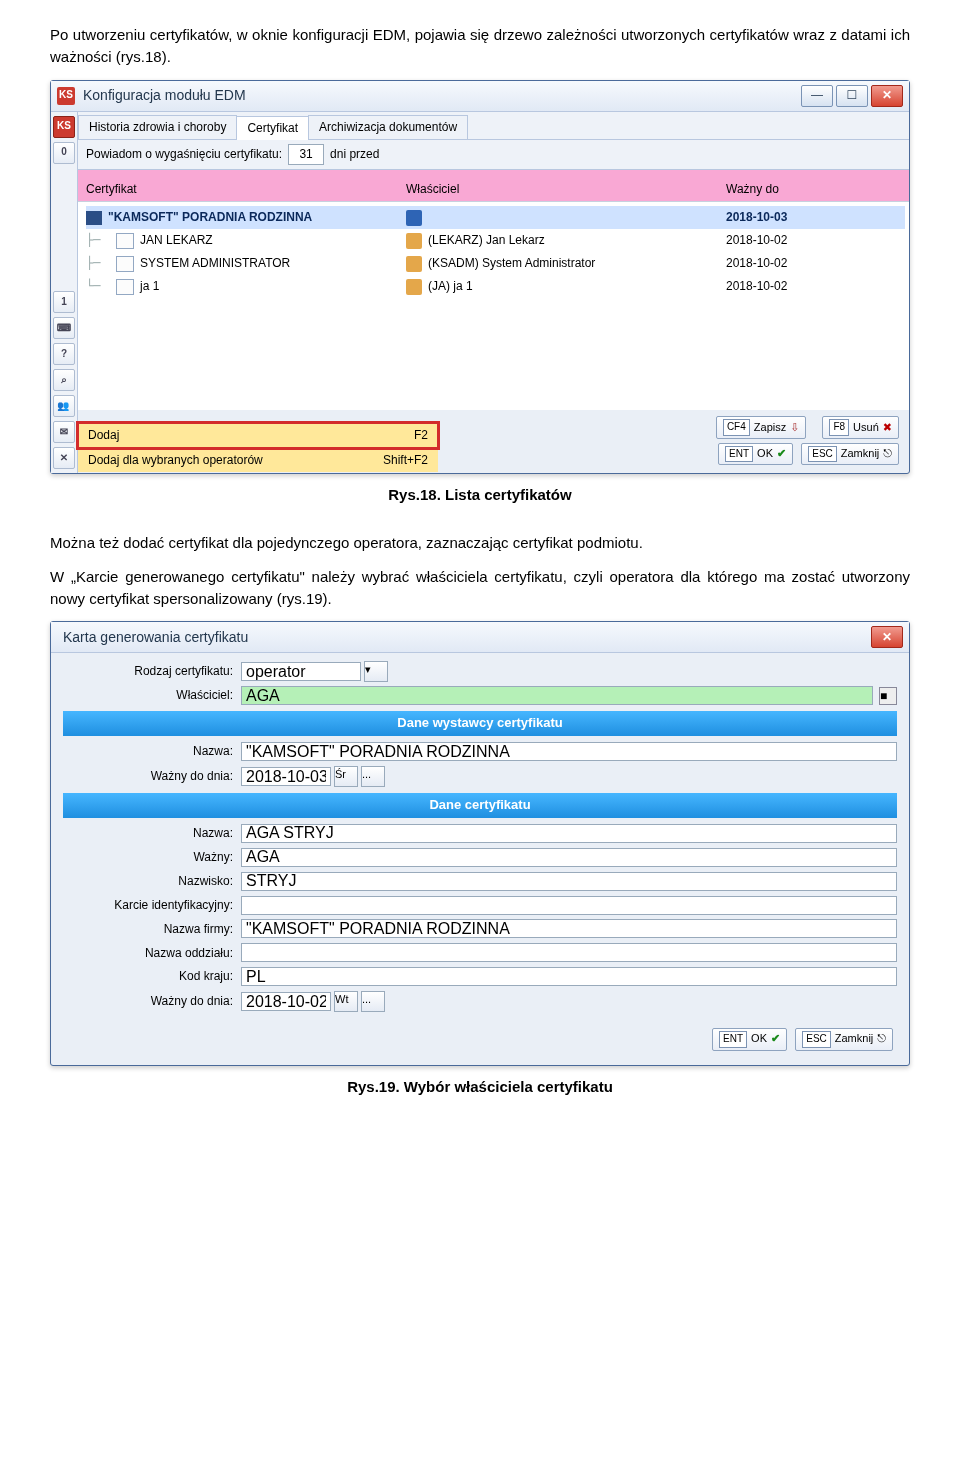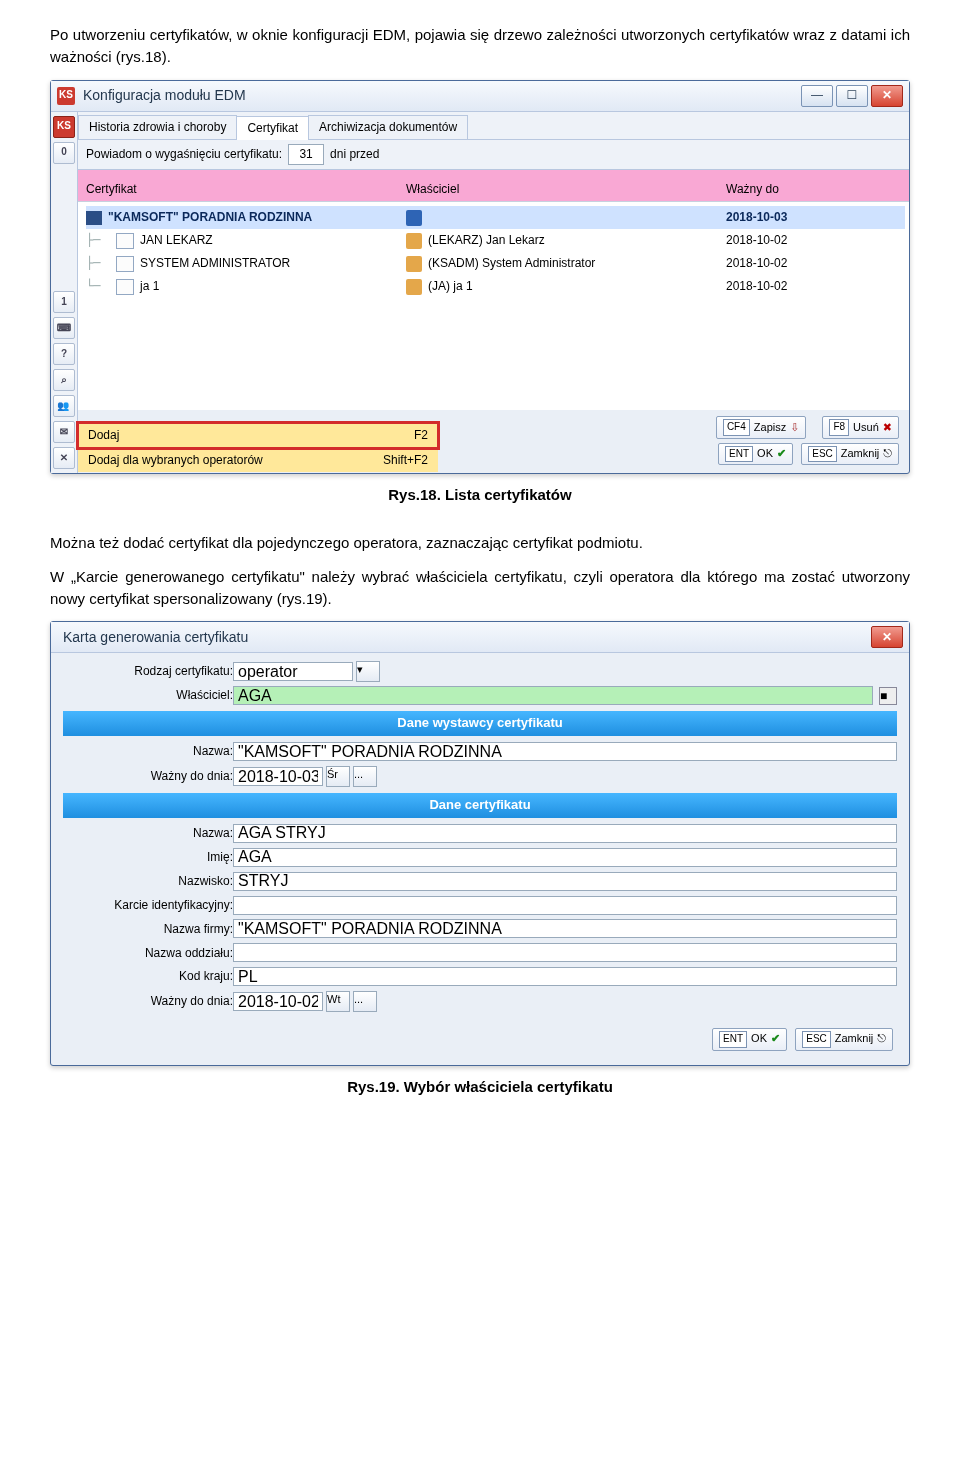--- a/index.html
+++ b/index.html
@@ -51,21 +51,21 @@
   .fbtn .key{border:1px solid #7c93b3;background:#fff;padding:0 3px;font-size:10px}
   .glyph{font-size:11px}
   .glyph.save{color:#a33}
   .glyph.del{color:#b00}
   .glyph.ok{color:#1a8a1a;font-weight:bold}
   .footer-row2{display:flex;justify-content:flex-end;gap:8px;padding:4px 10px 8px 0}
 
   
   .card-body{padding:8px 12px 10px 12px}
   .fld{display:flex;align-items:center;margin-bottom:4px}
-  .fld label{width:170px;text-align:right;font-size:12px}
+  .fld label{width:170px;text-align:right;padding-right:8px;font-size:12px}
   .fld .val{flex:1}
   .in{border:1px solid #9ab;background:#fff;height:19px;padding:0 4px;font-size:16px;box-sizing:border-box}
   .in.full{width:100%}
   .in.green{background:#b5f0b7}
   .in.sel{width:120px}
   .in.date{width:90px}
   .dbtn{width:22px;height:19px;border:1px solid #9ab;background:linear-gradient(#fff,#e5ebf4);font-size:11px;margin-left:3px}
   .dots{width:22px;height:19px;border:1px solid #9ab;background:linear-gradient(#fff,#e5ebf4);font-size:11px;margin-left:3px}
   .sq{width:16px;height:16px;border:1px solid #889;background:#eee;margin-left:6px}
   .section{background:linear-gradient(#46b6ff,#1f8fe0);color:#fff;text-align:center;font-weight:bold;padding:3px 0;margin:6px 0 6px 0;font-size:13px}
@@ -250,21 +250,21 @@
         </div>
       </div>
 
       <div class="section">Dane certyfikatu</div>
 
       <div class="fld">
           <label>Nazwa:</label>
           <div class="val"><input class="in full" value="AGA STRYJ" style=""></div>
         </div>
       <div class="fld">
-          <label>Imię:</label>
+          <label>Ważny:</label>
           <div class="val"><input class="in full" value="AGA" style=""></div>
         </div>
       <div class="fld">
           <label>Nazwisko:</label>
           <div class="val"><input class="in full" value="STRYJ" style=""></div>
         </div>
       <div class="fld">
           <label>Karcie identyfikacyjny:</label>
           <div class="val"><input class="in full" value="" style=""></div>
         </div>

